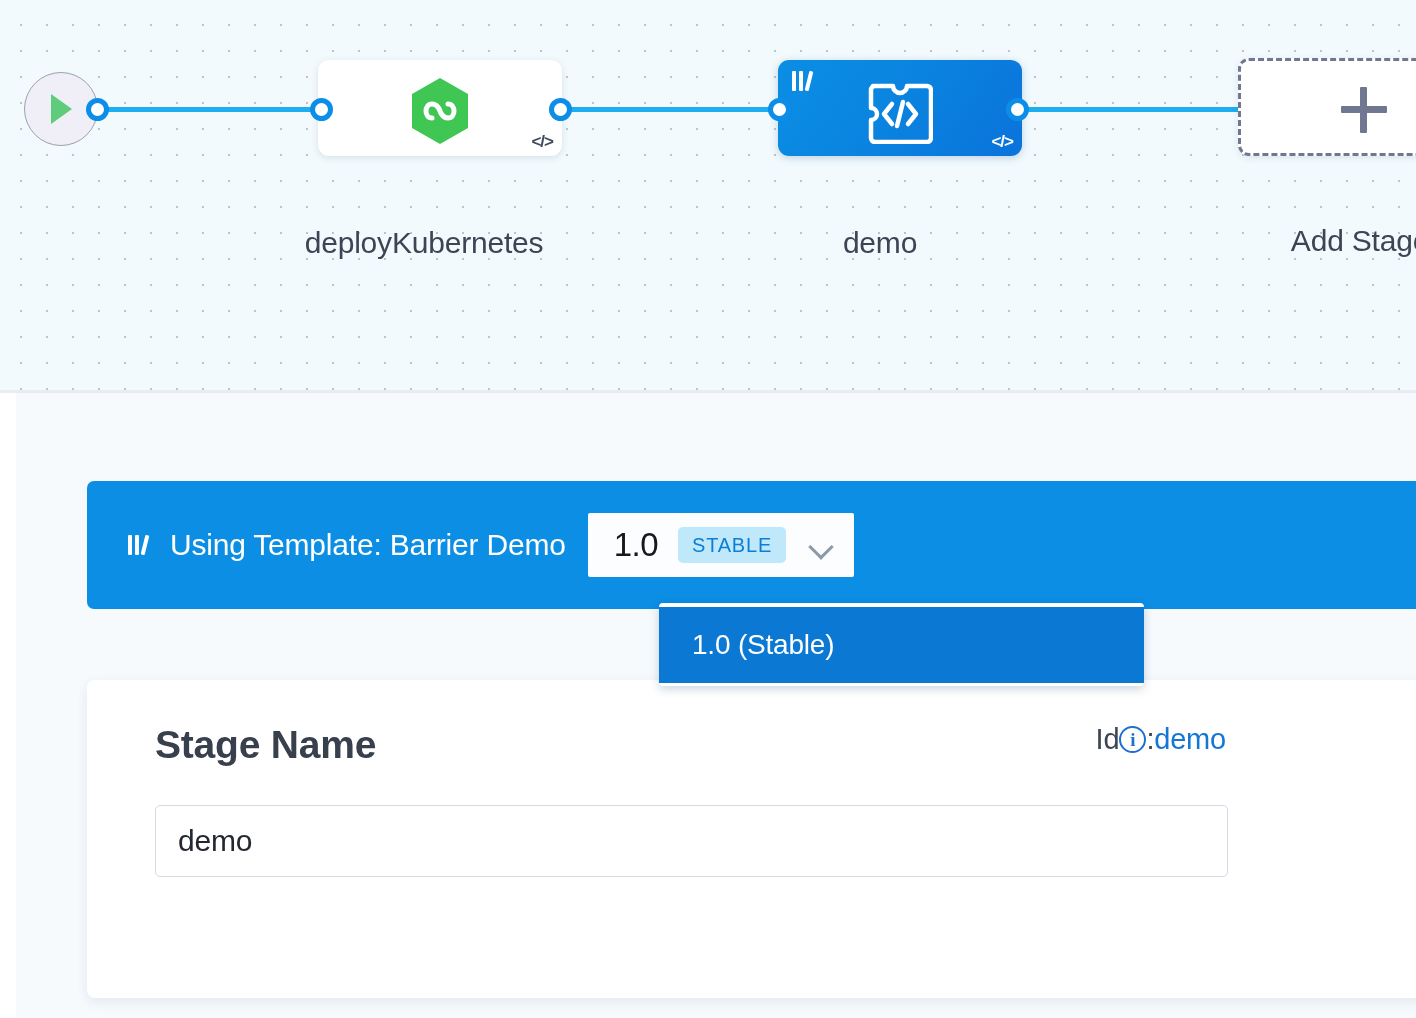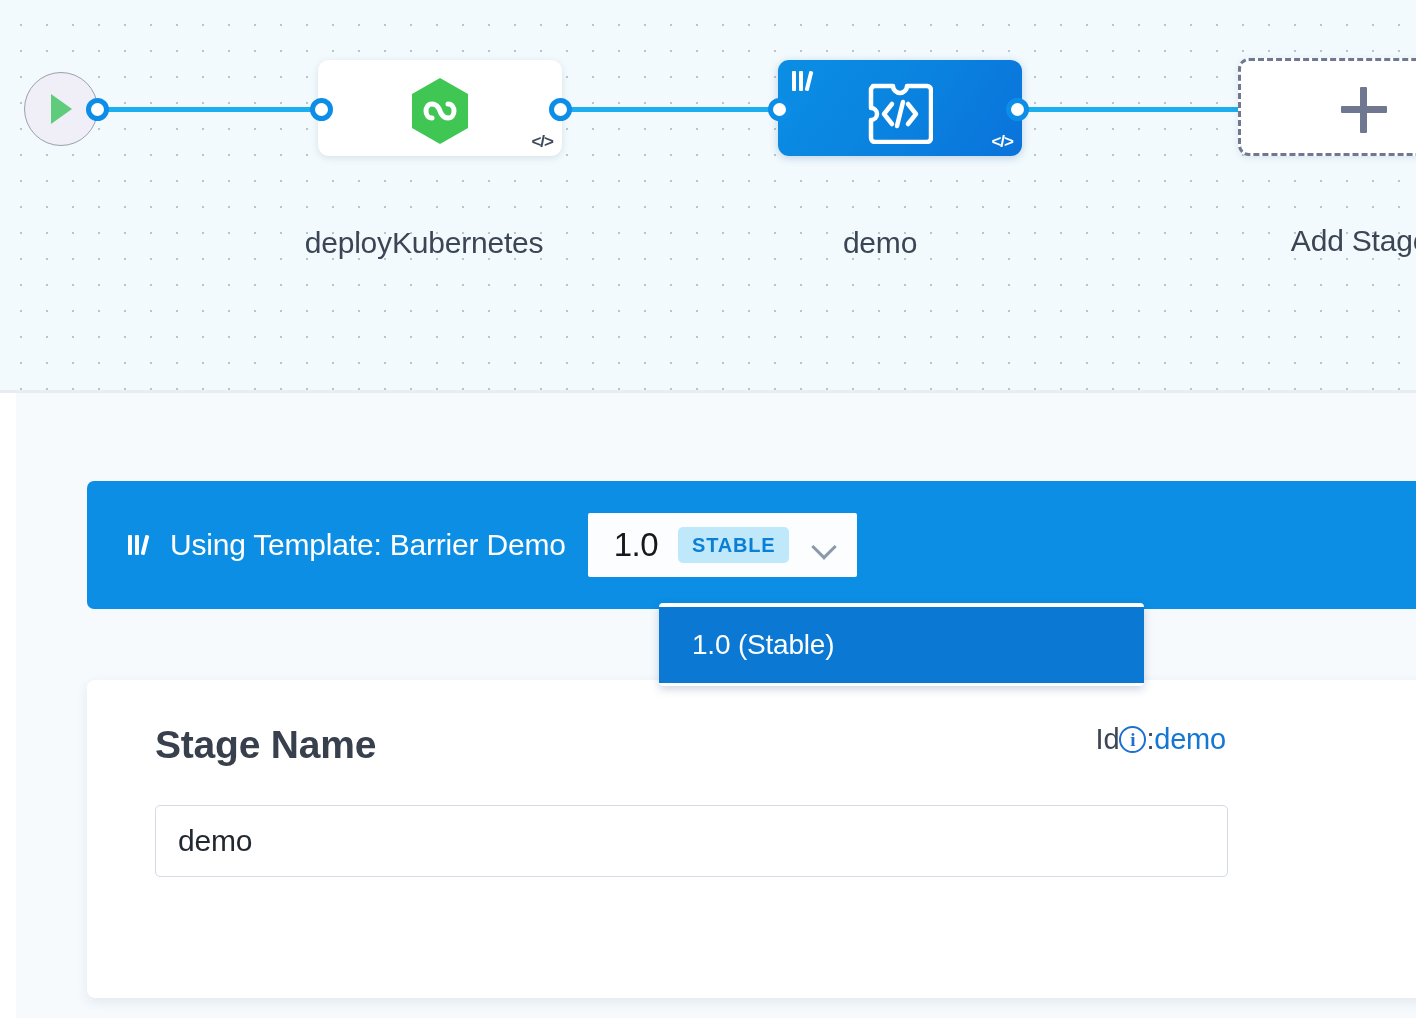--- a/index.html
+++ b/index.html
@@ -248,21 +248,21 @@
   }
   #version-number {
     font-size: 33px;
     color: #15181c;
     letter-spacing: -0.5px;
   }
   #version-badge {
     background: #bfe9fb;
     color: #0b7ed6;
     font-size: 20px;
-    font-weight: 700;
+    font-weight: 400;
     letter-spacing: 0.8px;
     padding: 8px 14px;
     border-radius: 5px;
     line-height: 1;
     text-align: center;
   }
   #version-chevron {
     width: 26px;
     height: 26px;
     position: relative;

